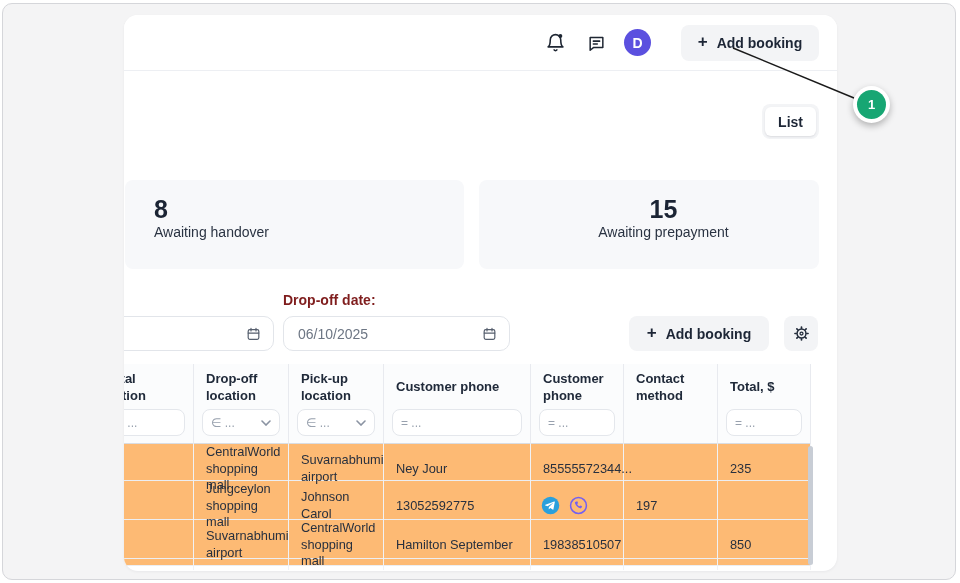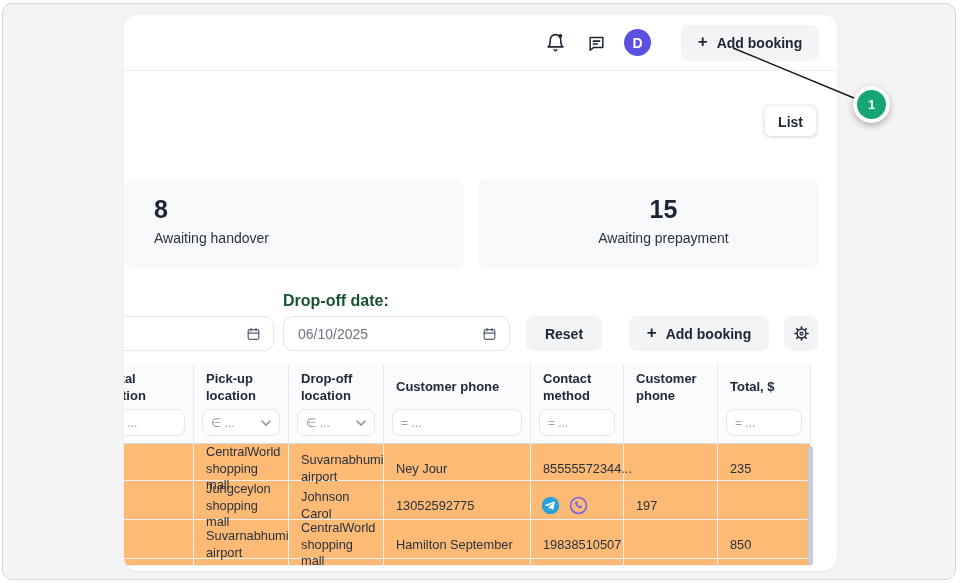--- a/index.html
+++ b/index.html
@@ -33,24 +33,24 @@
     background:transparent; border-radius:6px; font-family:inherit; font-size:14px;
     font-weight:700; color:#1d2636; cursor:pointer; }
   .seg.active { background:#fff; box-shadow:0 1px 2px rgba(16,24,40,.10); }
 
   
   .card { position:absolute; top:165px; height:89px; background:#f7f8fa; border-radius:8px;
     padding:15px 0 0 29px; cursor:pointer; }
   .card1 { left:1px; width:339px; }
   .card2 { left:355px; width:340px;text-align:center; }
   .card .val { font-size:25px; font-weight:700; color:#1b2434; }
-  .card .lbl { font-size:14px; color:#2a3342; margin-top:6px; }
-
-  
-  .flabel { position:absolute; left:159px; top:277px; font-size:16px; font-weight:700; color:#14532d; }
+  .card .lbl { font-size:14px; color:#2a3342; margin-top:0; }
+
+  
+  .flabel { position:absolute; left:159px; top:277px; font-size:14px; font-weight:700; color:#7f1d1d; }
   .dateinput { position:absolute; top:301px; height:35px; border:1px solid #e2e5ea;
     border-radius:10px; background:#fff; }
   .dateinput input { position:absolute; left:0; top:0; width:100%; height:100%; border:none;
     background:transparent; outline:none; font-family:inherit; font-size:14px;
     color:#6d7684; padding:0 34px 0 14px; border-radius:10px; }
   .dateinput .cal { position:absolute; right:12px; top:50%; transform:translateY(-50%);
     line-height:0; cursor:pointer; }
   .di1 { left:-40px; width:190px; }
   .di2 { left:159px; width:227px; }
   .reset { position:absolute; left:402px; top:301px; width:76px; height:35px; }
@@ -148,21 +148,20 @@
     <div class="dateinput di2">
       <input type="text" value="06/10/2025" style="">
       <span class="cal">
         <svg width="15" height="15" viewBox="0 0 24 24" fill="none" stroke="#565f6e" stroke-width="1.9">
           <rect x="3.5" y="5" width="17" height="15.5" rx="2.5"></rect>
           <path d="M8 3v4M16 3v4M3.5 10.5h17" stroke-linecap="round"></path>
         </svg>
       </span>
     </div>
 
-    <button class="btn reset">Reset</button>
 
     <button class="btn addbk-2">
       <span class="plus">+</span>
       <span>Add booking</span>
     </button>
 
     <button class="btn gearbtn">
       <svg width="17" height="17" viewBox="0 0 24 24">
         <g fill="none" stroke="#222b3a" stroke-width="2.1">
             <circle cx="12" cy="12" r="6.3"></circle>
@@ -179,25 +178,25 @@
           <rect x="10.8" y="1.6" width="2.4" height="4" rx="1.1" transform="rotate(225 12 12)"></rect>
           <rect x="10.8" y="1.6" width="2.4" height="4" rx="1.1" transform="rotate(270 12 12)"></rect>
           <rect x="10.8" y="1.6" width="2.4" height="4" rx="1.1" transform="rotate(315 12 12)"></rect>
         </g>
       </svg>
     </button>
 
     <div class="thead">
       <div class="grid hrow">
         <div class="hcell">Rental location</div>
+        <div class="hcell">Drop-off location</div>
         <div class="hcell">Pick-up location</div>
-        <div class="hcell">Drop-off location</div>
+        <div class="hcell">Customer phone</div>
         <div class="hcell">Customer phone</div>
         <div class="hcell">Contact method</div>
-        <div class="hcell">Customer phone</div>
         <div class="hcell">Total, $</div>
       </div>
       <div class="grid frow">
         <div class="fcell">
           <input class="tin clipA" placeholder="= ..." style="">
         </div>
         <div class="fcell">
           <div class="selbox">
             <span>∈ ...</span>
             <svg width="10" height="6" viewBox="0 0 10 6">

